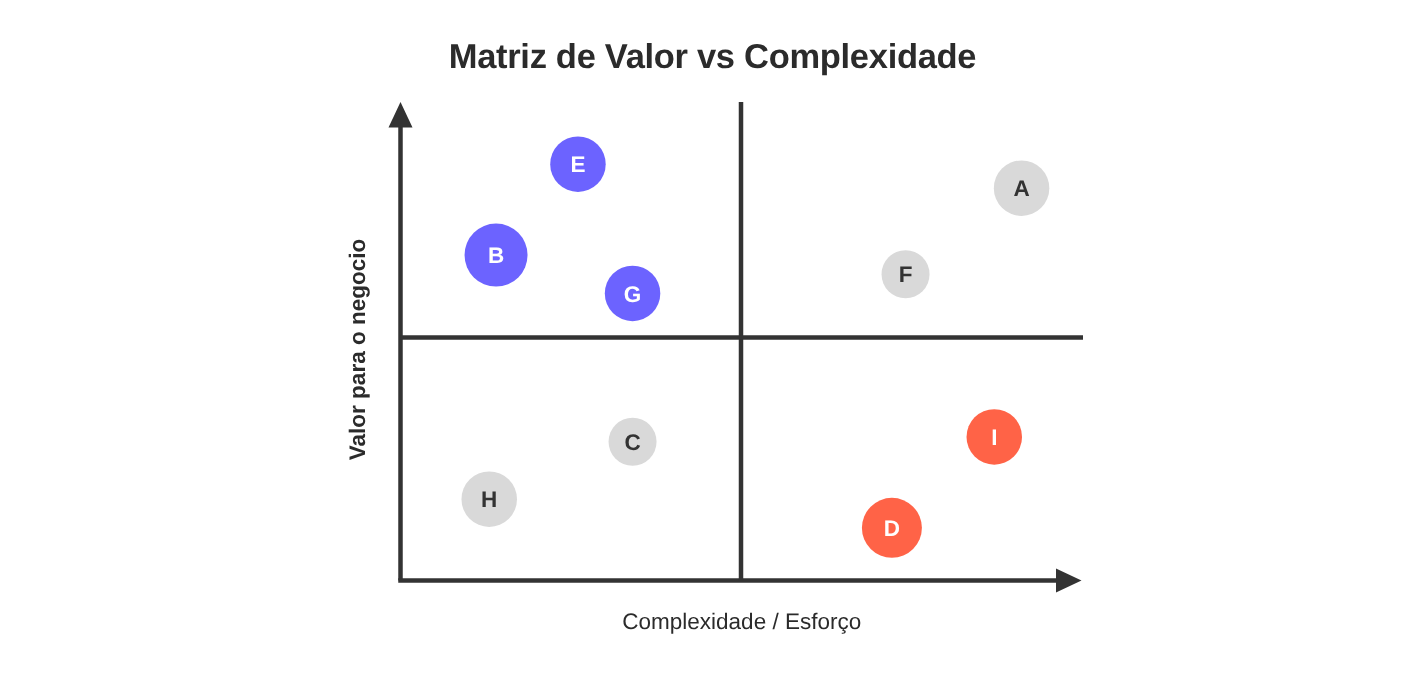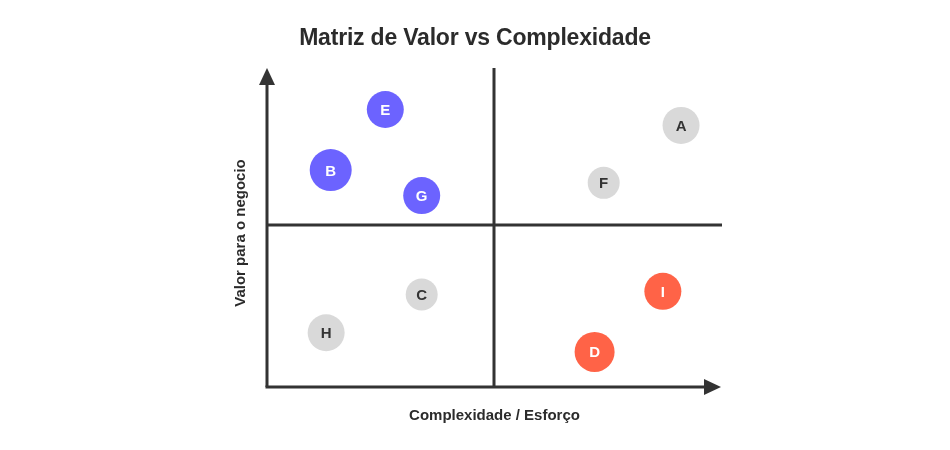--- a/index.html
+++ b/index.html
@@ -1,21 +1,21 @@
 <!DOCTYPE html>
 <html><head>
 <meta charset="utf-8">
 <style>
   html, body { margin: 0; padding: 0; background: #ffffff; }
   body { width: 950px; height: 450px; position: relative; overflow: hidden;
          font-family: "Liberation Sans", "DejaVu Sans", sans-serif; }
   .title { position: absolute; left: 0; width: 950px; top: 24px; text-align: center;
            font-size: 23px; font-weight: bold; color: #2b2b2b; letter-spacing: -0.2px; }
   .xlabel { position: absolute; left: 267px; width: 455px; top: 406px; text-align: center;
-            font-size: 15px; font-weight: bold; color: #2b2b2b; }
+            font-size: 15px; font-weight: normal; color: #2b2b2b; }
   .ylabel { position: absolute; left: 239px; top: 233px; transform: translate(-50%, -50%) rotate(-90deg);
             white-space: nowrap; font-size: 15px; font-weight: bold; color: #2b2b2b; }
   svg.plot { position: absolute; left: 0; top: 0; }
   .pt-label { font-family: "Liberation Sans", "DejaVu Sans", sans-serif; font-weight: bold; font-size: 15px; }
 </style>
 </head>
 <body>
 
 <div class="title">Matriz de Valor vs Complexidade</div>
 

